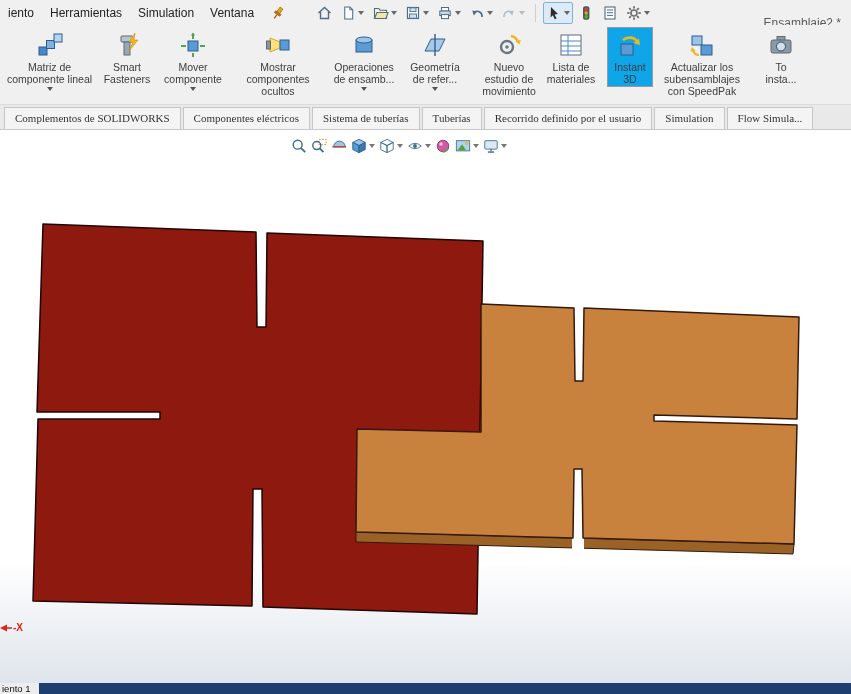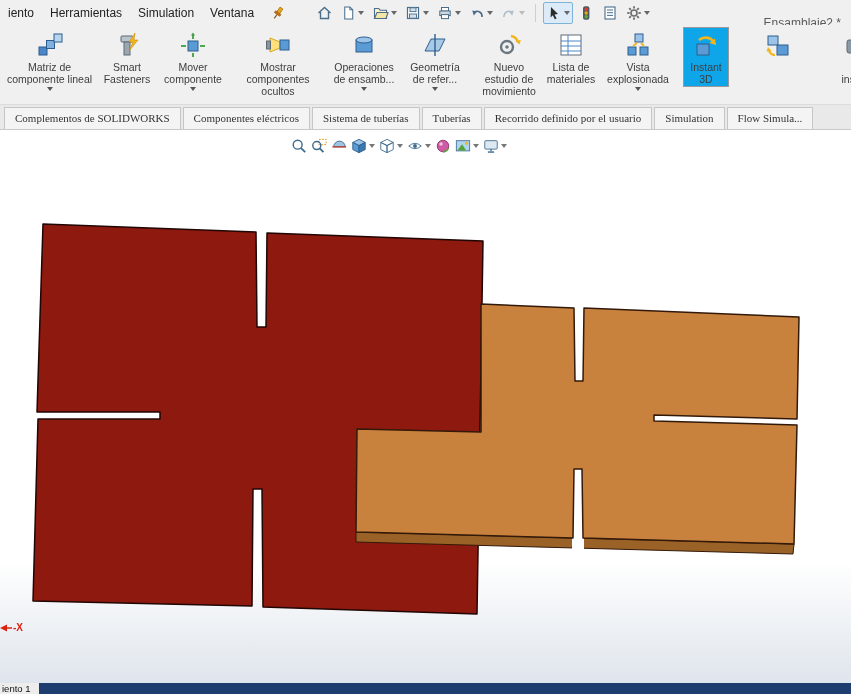--- a/index.html
+++ b/index.html
@@ -277,36 +277,20 @@
             <line x1="3" y1="14" x2="23" y2="14"></line>
             <line x1="3" y1="19" x2="23" y2="19"></line>
             <line x1="10" y1="3" x2="10" y2="23"></line>
           </g>
         </svg>
     </span>
     <span class="rlabel">Lista de
 materiales</span>
   </div>
 
-  <div class="rbtn" style="width:76px">
-    <span class="ricon">
-      <svg width="26" height="26" viewBox="0 0 26 26">
-          <rect x="10" y="2" width="8" height="8" fill="#9cc3e8" stroke="#2d5f8e"></rect>
-          <rect x="3" y="15" width="8" height="8" fill="#5b9bd5" stroke="#2d5f8e"></rect>
-          <rect x="15" y="15" width="8" height="8" fill="#5b9bd5" stroke="#2d5f8e"></rect>
-          <g stroke="#f2b51c" stroke-width="1.8">
-            <line x1="12" y1="11" x2="8" y2="14"></line>
-            <line x1="16" y1="11" x2="19" y2="14"></line>
-          </g>
-        </svg>
-    </span>
-    <span class="rlabel">Vista
-explosionada</span>
-    <span class="chev"></span>
-  </div>
 
   <div class="rsep"></div>
 
   <div class="rbtn selected" style="width:46px">
     <span class="ricon">
       <svg width="26" height="26" viewBox="0 0 26 26">
           <rect x="4" y="12" width="12" height="11" fill="#5b9bd5" stroke="#2d5f8e"></rect>
           <path d="M6,8 A10,10 0 0 1 20,9" fill="none" stroke="#f2b51c" stroke-width="2.6"></path>
           <polygon points="23,13 16.5,11 22,6.5" fill="#f2b51c"></polygon>
         </svg>
@@ -317,20 +301,23 @@
 
   <div class="rbtn" style="width:98px">
     <span class="ricon">
       <svg width="26" height="26" viewBox="0 0 26 26">
           <rect x="3" y="4" width="10" height="9" fill="#9cc3e8" stroke="#2d5f8e"></rect>
           <rect x="12" y="13" width="11" height="10" fill="#5b9bd5" stroke="#2d5f8e"></rect>
           <path d="M4,18 A6,6 0 0 0 10,23" fill="none" stroke="#f2b51c" stroke-width="2.2"></path>
           <polygon points="3,15 6.5,19 1.5,19.5" fill="#f2b51c"></polygon>
         </svg>
     </span>
+    <span class="rlabel">Actualizar los
+subensamblajes
+con SpeedPak</span>
   </div>
 
   <div class="rsep"></div>
 
   <div class="rbtn" style="width:46px">
     <span class="ricon">
       <svg width="26" height="26" viewBox="0 0 26 26">
           <rect x="9" y="4.5" width="8" height="4" fill="#8a99a6" stroke="#5f6b74"></rect>
           <rect x="3" y="8" width="20" height="13" rx="2" fill="#8a99a6" stroke="#5f6b74"></rect>
           <circle cx="13" cy="14.5" r="4.5" fill="#cfe0ee" stroke="#3c4c58"></circle>

